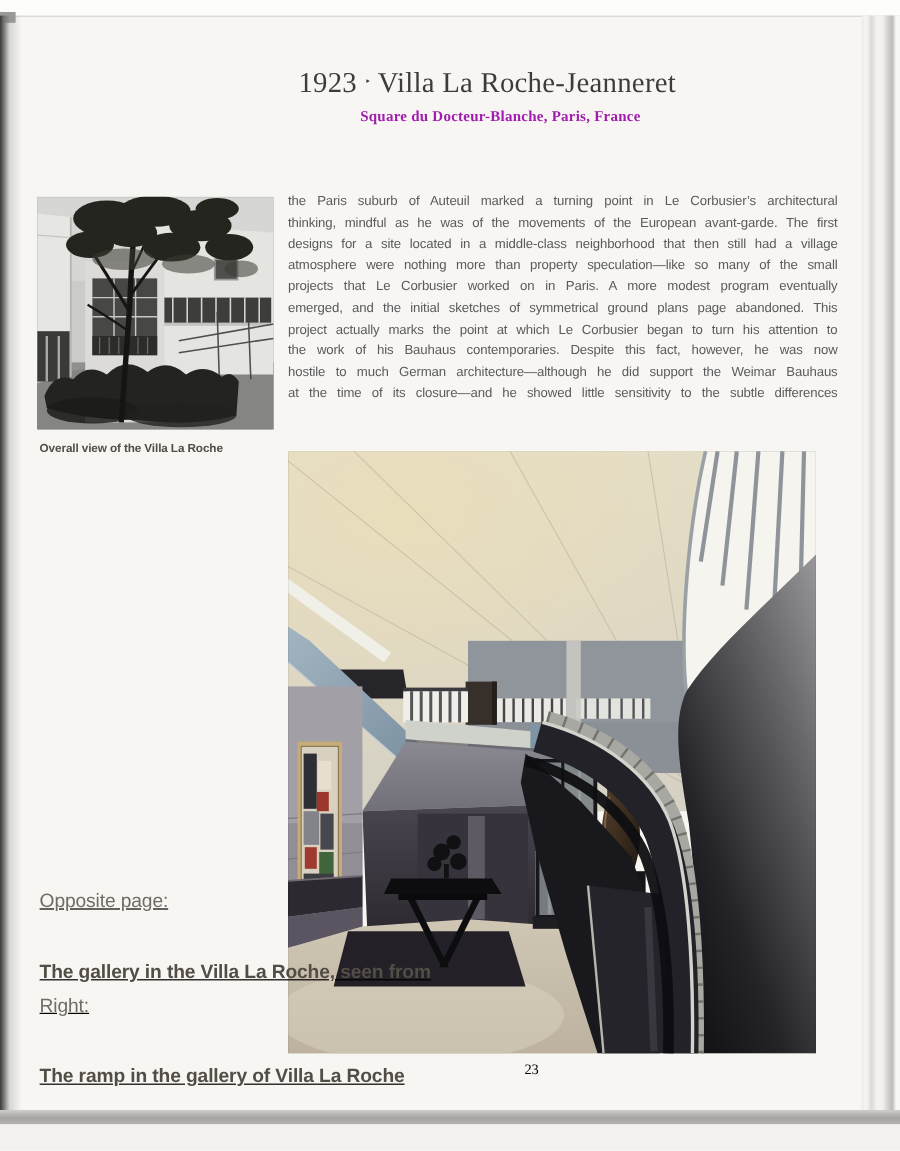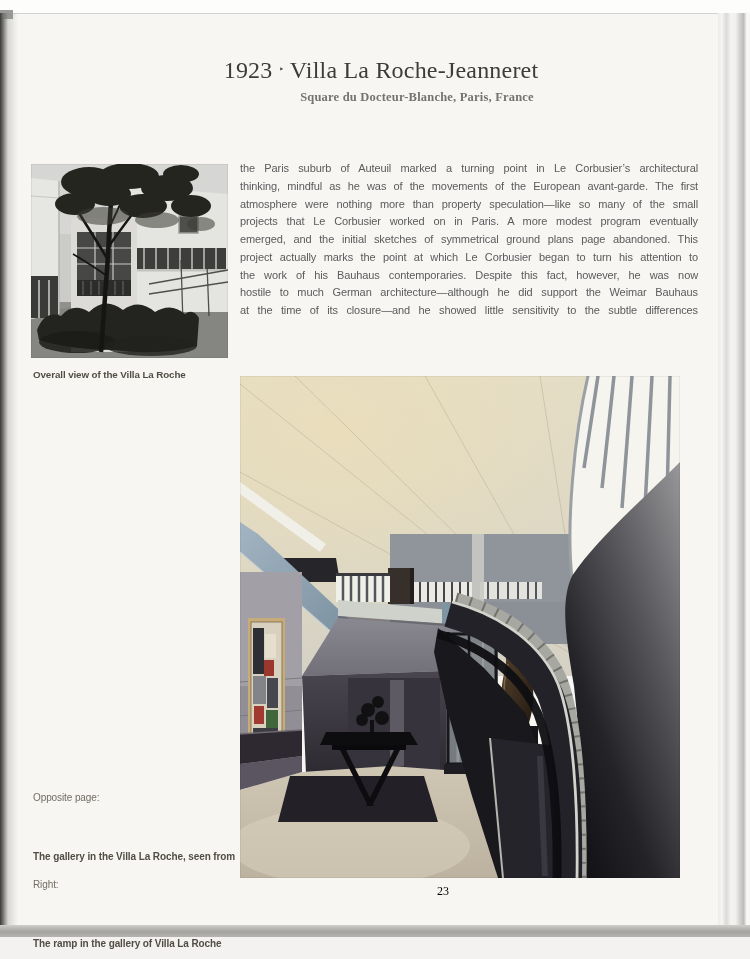--- a/index.html
+++ b/index.html
@@ -12,38 +12,38 @@
   .corner-notch{position:absolute;left:0;top:10px;width:13px;height:9px;background:#9a9a98;}
   .gutter{position:absolute;left:0;top:13px;width:20px;height:913px;
           background:linear-gradient(to right,#3a3a39 0,#72726f 3px,rgba(140,140,138,.3) 8px,rgba(0,0,0,0) 18px);}
   .fore-edge{position:absolute;left:718px;top:13px;width:32px;height:913px;
           background:linear-gradient(to right,#eceBe9 0,#f6f5f3 12%,#dbdad8 26%,#f4f3f1 40%,
                      #f1f0ee 55%,#cfcecc 70%,#bdbcba 80%,#f9f9f8 90%,#f6f6f5 100%);}
   .bottom-edge{position:absolute;left:0;top:925px;width:750px;height:12px;
           background:linear-gradient(#cfcecb 0,#a5a4a1 55%,#b4b3b0 100%);}
   .below-page{position:absolute;left:0;top:937px;width:750px;height:22px;background:#f3f2f0;}
 
-  .title{position:absolute;left:381px;top:57px;transform:translateX(-50%);
+  .title{position:absolute;left:406px;top:57px;transform:translateX(-50%);
          font-family:"Liberation Serif",serif;font-size:24px;color:#3d3c3a;
          white-space:nowrap;letter-spacing:.2px;}
   .title .sep{font-size:11px;vertical-align:5px;padding:0 6px 0 7px;}
   .subtitle{position:absolute;left:417px;top:90px;transform:translateX(-50%);
          font-family:"Liberation Serif",serif;font-size:12.5px;font-weight:bold;
-         color:#737373;white-space:nowrap;letter-spacing:.2px;}
+         color:#a21caf;white-space:nowrap;letter-spacing:.2px;}
 
   .body-text{position:absolute;left:240px;top:160px;width:458px;
          font-size:11px;line-height:17.75px;color:#5b5a5c;letter-spacing:-.1px;}
   .body-text .line{text-align:justify;text-align-last:justify;white-space:nowrap;height:17.75px;}
 
   .photo-ext{position:absolute;left:31px;top:164px;width:197px;height:194px;}
   .caption-ext{position:absolute;left:33px;top:369px;font-size:9.8px;font-weight:bold;
          color:#524d45;letter-spacing:-.1px;white-space:nowrap;}
   .photo-int{position:absolute;left:240px;top:376px;width:440px;height:502px;}
-  .side-captions{position:absolute;left:33px;top:790px;font-size:10px;line-height:15px;
-         letter-spacing:-.1px;white-space:nowrap;}
+  .side-captions{position:absolute;left:33px;top:744px;font-size:16px;line-height:15px;
+         letter-spacing:-.1px;white-space:nowrap;text-decoration:underline;}
   .side-captions .lbl{color:#716c64;}
   .side-captions .bold{color:#524d45;font-weight:bold;margin-top:44px;}
   .gap{height:13px;}
   .page-num{position:absolute;left:443px;top:884px;transform:translateX(-50%);
          font-family:"Liberation Serif",serif;font-size:12px;color:#000000;}
   svg{display:block;width:100%;height:100%;}
 </style>
 </head>
 <body>
 
@@ -56,20 +56,21 @@
   <div class="fore-edge"></div>
   <div class="bottom-edge"></div>
   <div class="below-page"></div>
 
   <div class="title"><span>1923</span><span class="sep">‣</span><span>Villa La Roche-Jeanneret</span></div>
   <div class="subtitle">Square du Docteur-Blanche, Paris, France</div>
 
   <div class="body-text">
     <div class="line">the Paris suburb of Auteuil marked a turning point in Le Corbusier’s architectural</div>
     <div class="line">thinking, mindful as he was of the movements of the European avant-garde. The first</div>
+    <div class="line">designs for a site located in a middle-class neighborhood that then still had a village</div>
     <div class="line">atmosphere were nothing more than property speculation—like so many of the small</div>
     <div class="line">projects that Le Corbusier worked on in Paris. A more modest program eventually</div>
     <div class="line">emerged, and the initial sketches of symmetrical ground plans page abandoned. This</div>
     <div class="line">project actually marks the point at which Le Corbusier began to turn his attention to</div>
     <div class="line">the work of his Bauhaus contemporaries. Despite this fact, however, he was now</div>
     <div class="line">hostile to much German architecture—although he did support the Weimar Bauhaus</div>
     <div class="line">at the time of its closure—and he showed little sensitivity to the subtle differences</div>
   </div>
 
   <div class="photo-ext">

